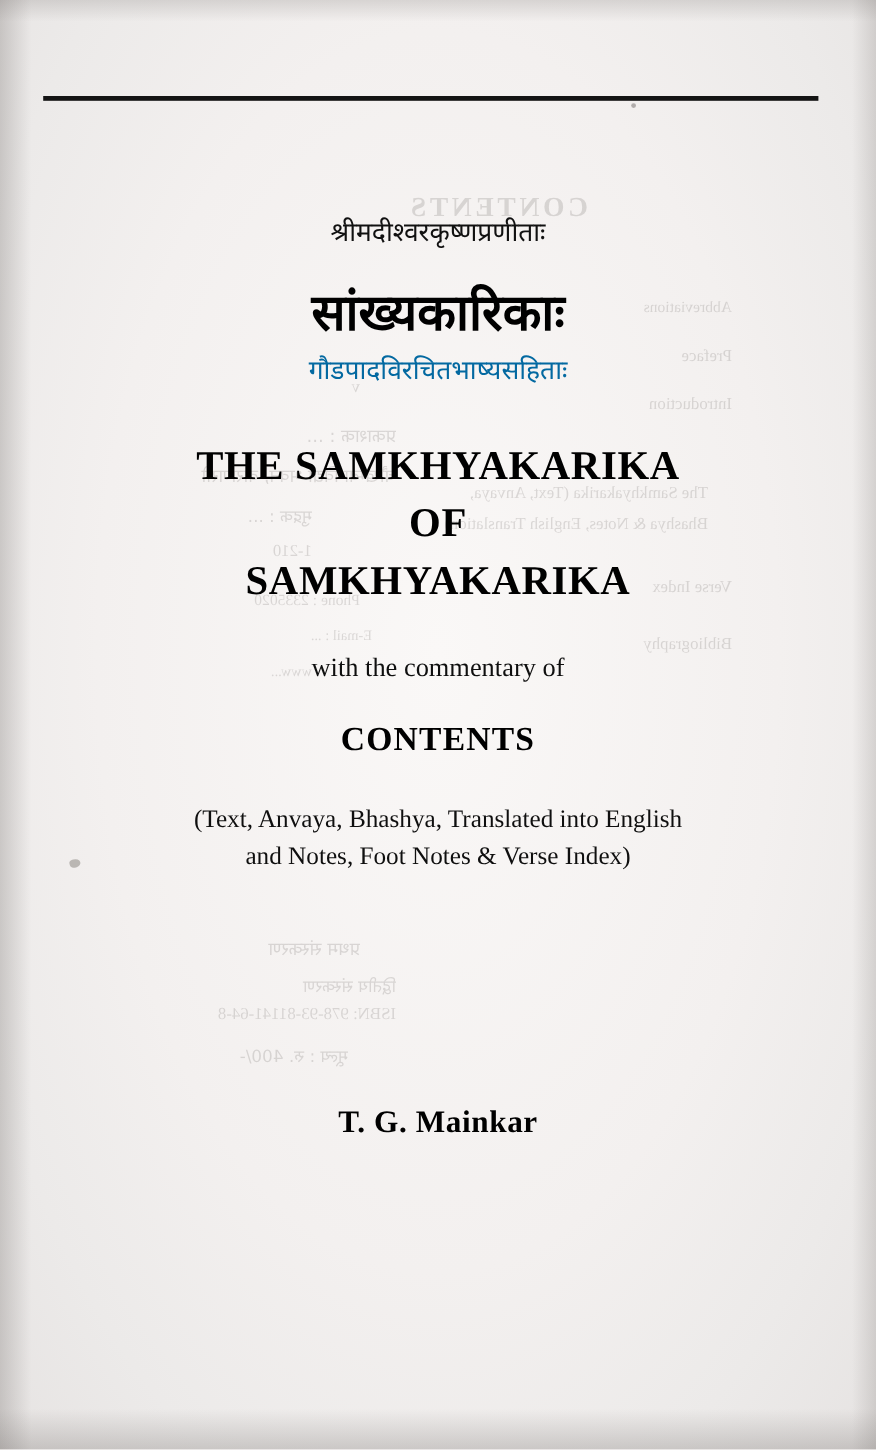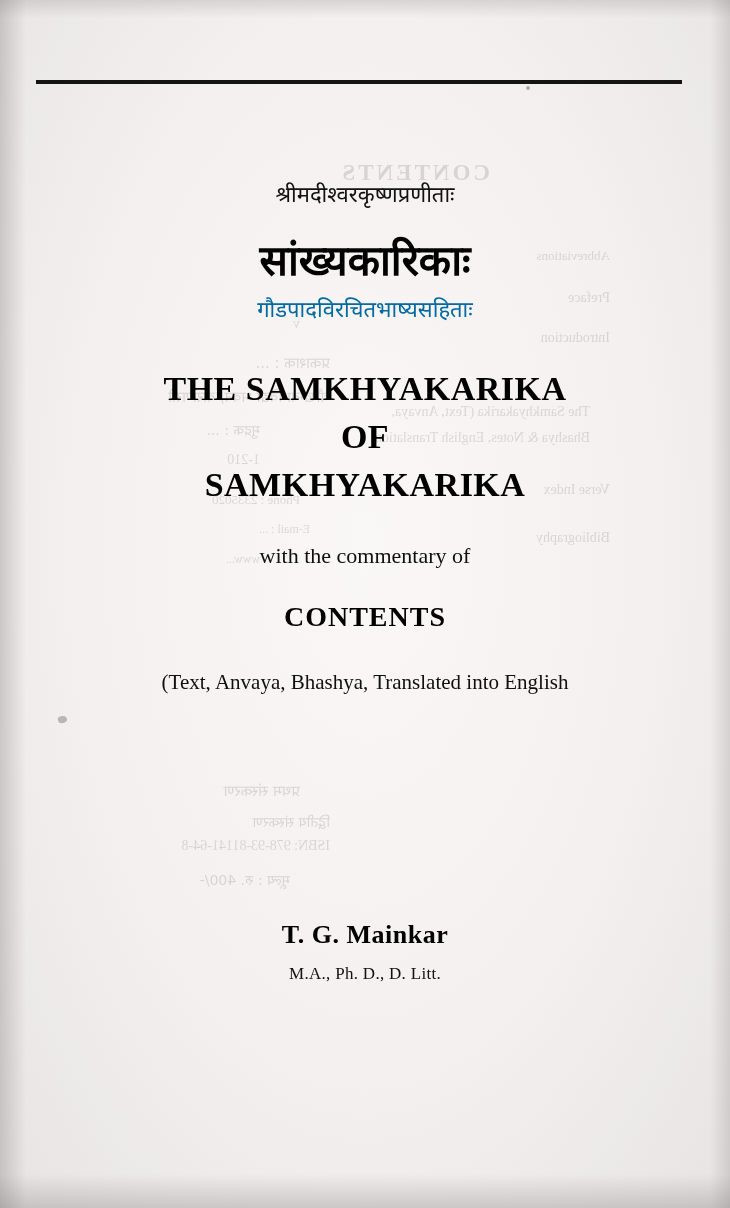--- a/index.html
+++ b/index.html
@@ -261,26 +261,26 @@
       <div>THE  SAMKHYAKARIKA</div>
       <div>OF</div>
       <div>SAMKHYAKARIKA</div>
     </div>
 
     <div class="with-commentary">with the commentary of</div>
     <div class="commentator">CONTENTS</div>
 
     <div class="contents-note">
       <div>(Text, Anvaya, Bhashya, Translated into English</div>
+      <div>and Notes, Foot Notes &amp; Verse Index)</div>
     </div>
   </div>
 
   <div class="author-block">
     <div class="author-name">T. G. Mainkar</div>
-    <div class="author-degrees">M.A., Ph. D., D. Litt.</div>
   </div>
 
   <div class="speck"></div>
   <div class="speck2"></div>
 
   <div class="edge-shadow-left"></div>
   <div class="edge-shadow-right"></div>
   <div class="edge-shadow-top"></div>
   <div class="edge-shadow-bottom"></div>
 </div>

